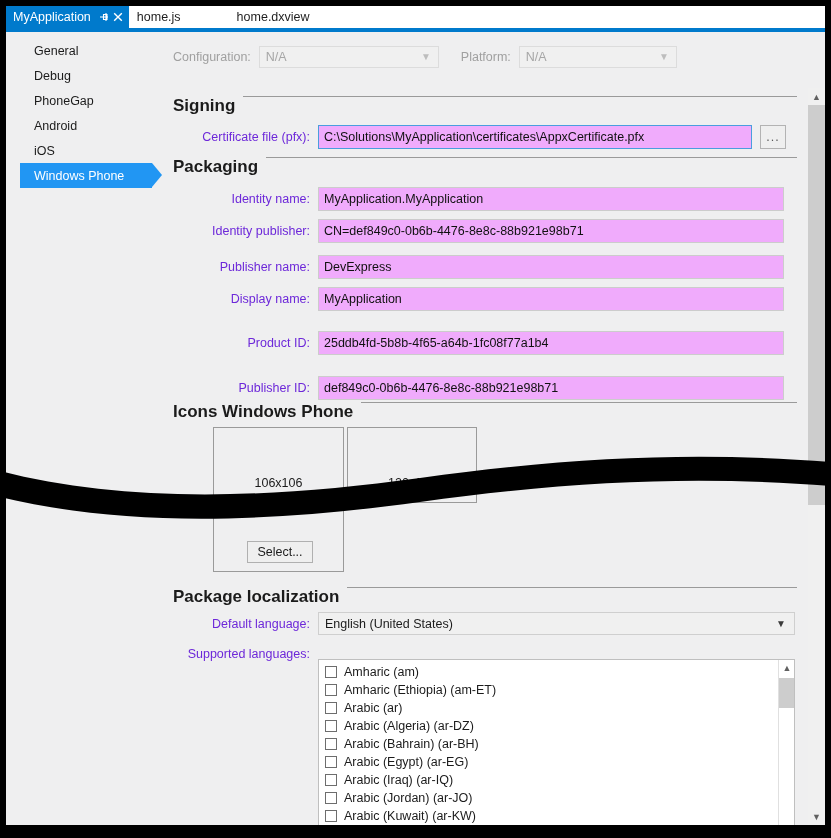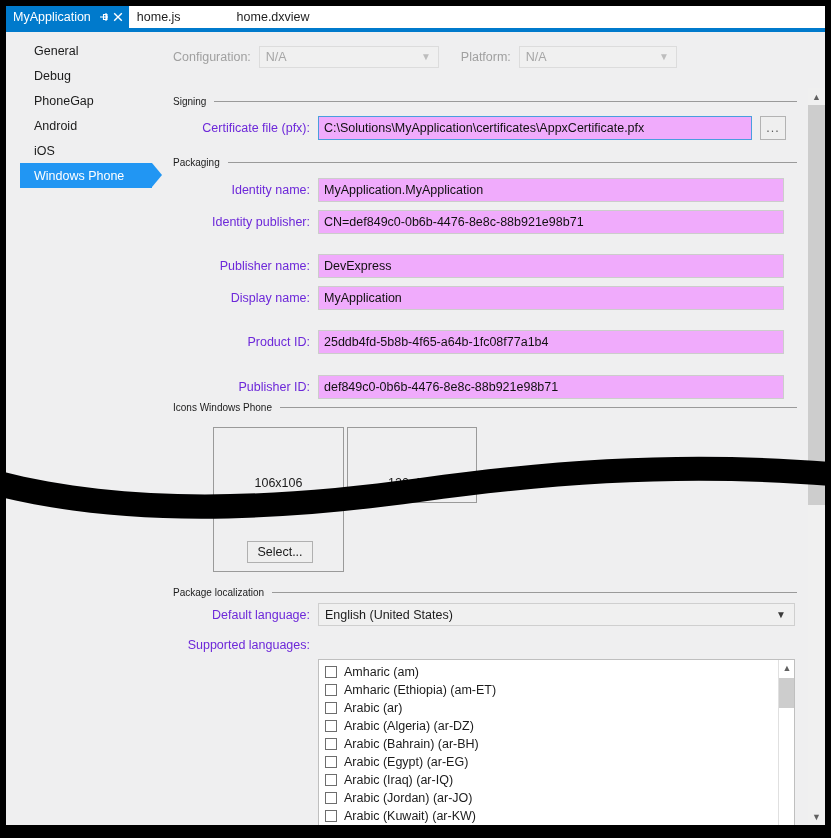--- a/index.html
+++ b/index.html
@@ -123,23 +123,24 @@
     position: absolute; right: 7px; top: 50%;
     transform: translateY(-50%);
     color: #bdbdbd; font-size: 10px; line-height: 1;
   }
   
   .group {
     position: absolute;
     left: 7px;
   }
   .group-head {
-    display: flex; align-items: center;
-    font-size: 10px; color: #1b1b1b;
+    display: flex; align-items: flex-start;
+    font-size: 17px; color: #1b1b1b;
     white-space: nowrap;
+    font-weight: bold;
   }
   .group-head .rule {
     flex: 1 1 auto;
     height: 1px;
     background: #9a9a9a;
     margin-left: 8px;
   }
   .field-row {
     display: flex; align-items: center;
     margin-top: 9px;
@@ -370,21 +371,21 @@
             </div>
           </div>
 
           <div class="field-row" style="margin-top:8px">
             <span class="field-label" style="width:145px">Identity publisher:</span>
             <div class="tbox" style="width:466px">
               <span>CN=def849c0-0b6b-4476-8e8c-88b921e98b71</span>
             </div>
           </div>
 
-          <div class="field-row" style="margin-top:20px">
+          <div class="field-row" style="margin-top:12px">
             <span class="field-label" style="width:145px">Publisher name:</span>
             <div class="tbox" style="width:466px">
               <span>DevExpress</span>
             </div>
           </div>
 
           <div class="field-row" style="margin-top:8px">
             <span class="field-label" style="width:145px">Display name:</span>
             <div class="tbox" style="width:466px">
               <span>MyApplication</span>

